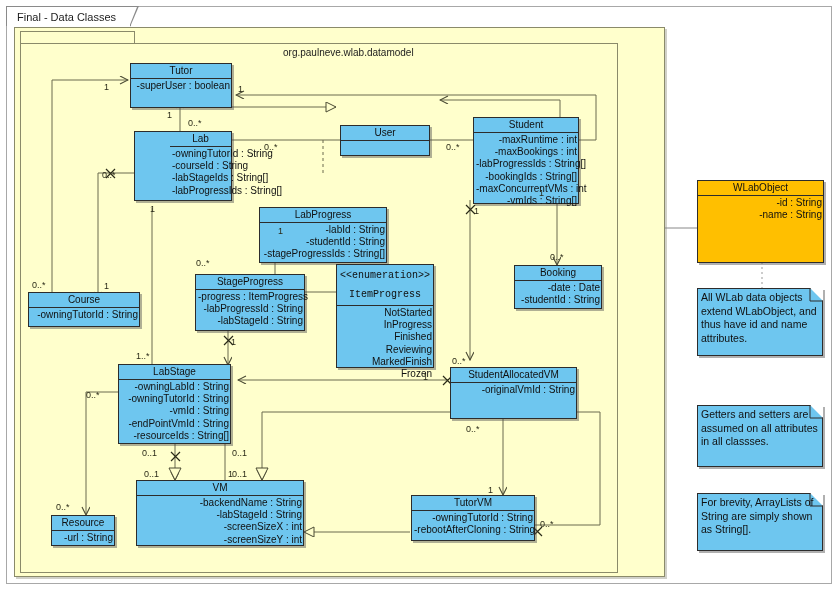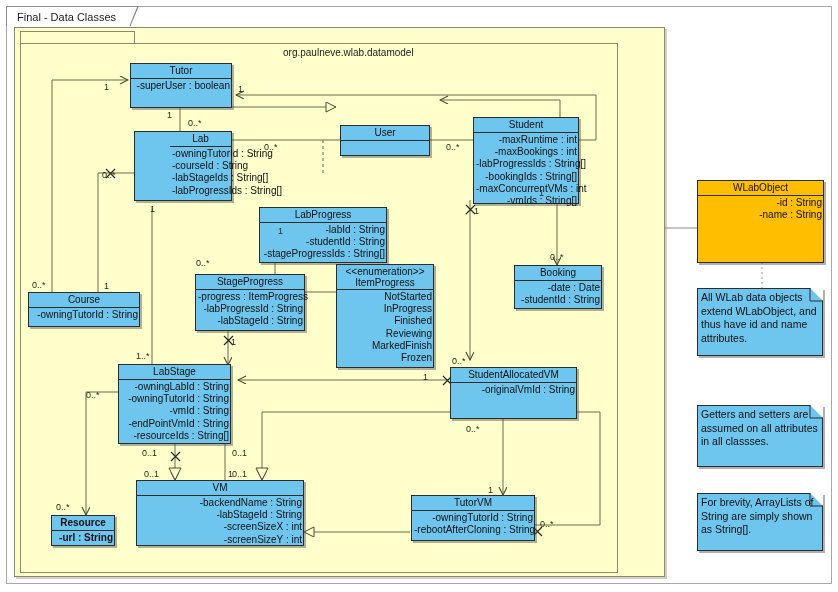--- a/index.html
+++ b/index.html
@@ -297,21 +297,21 @@
   <div class="uml-class" style="left:195px; top:274px; width:110px; height:57px;">
     <div class="cls-title">StageProgress</div>
     <div class="cls-attrs">
       <div>-progress : ItemProgress</div>
       <div>-labProgressId : String</div>
       <div>-labStageId : String</div>
     </div>
   </div>
 
   <div class="uml-class" style="left:336px; top:264px; width:98px; height:104px;">
-    <div class="cls-title" style="line-height:11px;">&lt;&lt;enumeration&gt;&gt;
+    <div class="cls-title" style="line-height:19px;font-family:Liberation Mono, monospace;">&lt;&lt;enumeration&gt;&gt;
 ItemProgress</div>
     <div class="cls-attrs">
       <div>NotStarted</div>
       <div>InProgress</div>
       <div>Finished</div>
       <div>Reviewing</div>
       <div>MarkedFinish</div>
       <div>Frozen</div>
     </div>
   </div>
@@ -342,21 +342,21 @@
     </div>
   </div>
 
   <div class="uml-class" style="left:450px; top:367px; width:127px; height:52px;">
     <div class="cls-title">StudentAllocatedVM</div>
     <div class="cls-attrs">
       <div>-originalVmId : String</div>
     </div>
   </div>
 
-  <div class="uml-class" style="left:51px; top:515px; width:64px; height:31px;font-weight:bold;">
+  <div class="uml-class" style="left:51px; top:515px; width:64px; height:31px;">
     <div class="cls-title">Resource</div>
     <div class="cls-attrs">
       <div>-url : String</div>
     </div>
   </div>
 
   <div class="uml-class" style="left:136px; top:480px; width:168px; height:66px;">
     <div class="cls-title">VM</div>
     <div class="cls-attrs">
       <div>-backendName : String</div>

